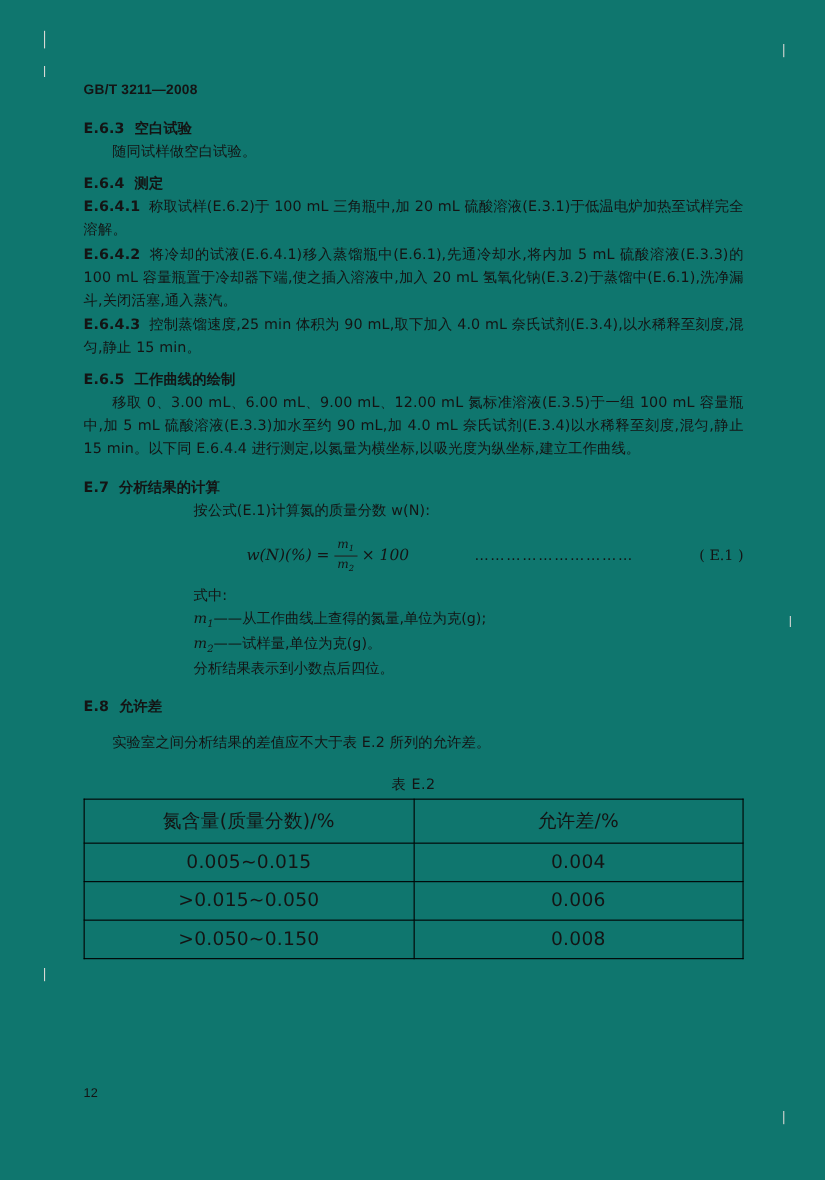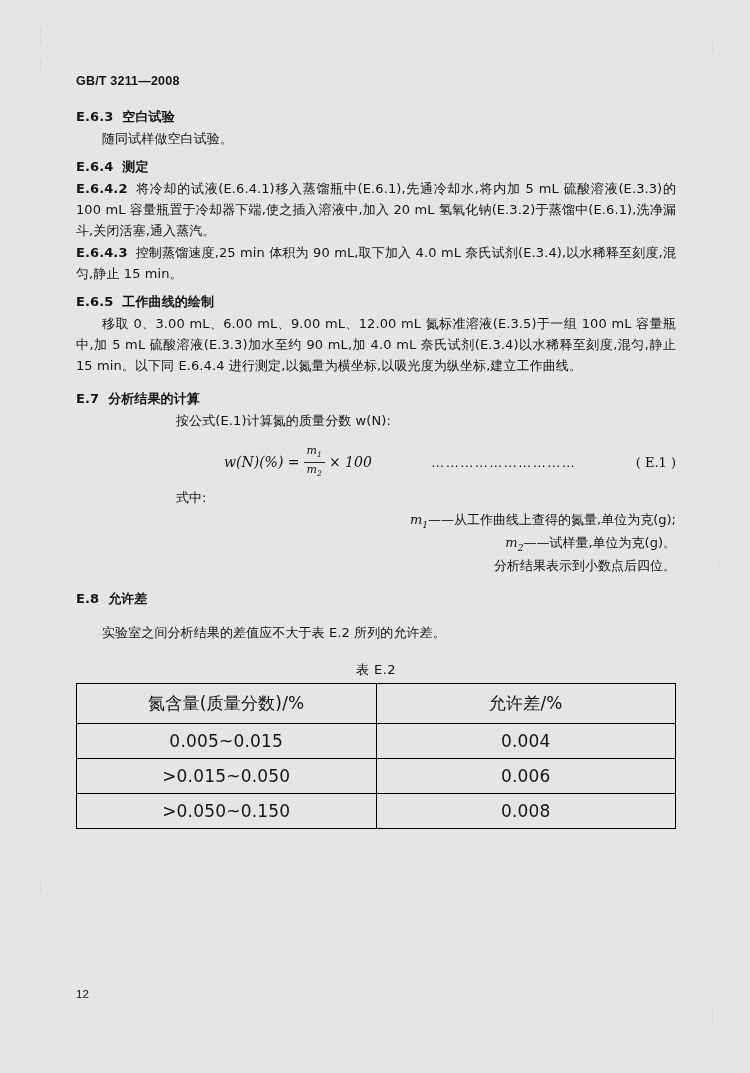--- a/index.html
+++ b/index.html
@@ -11,21 +11,21 @@
     width: 750px;
     height: 1073px;
     position: relative;
     font-family: "DejaVu Sans", "Liberation Sans", sans-serif;
     color: #141414;
     overflow: hidden;
   }
   .page {
     position: absolute;
     inset: 0;
-    background: #e5e5e5;
+    background: #0f766e;
   }
   
   .edge-mark {
     position: absolute;
     background: #d8d8d4;
   }
 
   .content {
     position: absolute;
     left: 76px;
@@ -123,21 +123,21 @@
   .where {
     font-size: 13px;
     margin: 6px 0 2px 0;
     padding-left: 100px;
   }
   .deflist {
     font-size: 13px;
     line-height: 1.62;
     padding-left: 100px;
   }
-  .deflist div { margin: 0; text-align: right; }
+  .deflist div { margin: 0; }
   .ital {
     font-family: "DejaVu Serif", "Liberation Serif", serif;
     font-style: italic;
   }
 
   .table-title {
     text-align: center;
     font-size: 13px;
     margin: 18px 0 4px 0;
     letter-spacing: 0.5px;
@@ -185,20 +185,23 @@
 
     <div class="heading">
       <span class="num">E.6.3</span><span>空白试验</span>
     </div>
     <p class="body indent">随同试样做空白试验。</p>
 
     <div class="heading">
       <span class="num">E.6.4</span><span>测定</span>
     </div>
 
+    <p class="body">
+      <span class="runin">E.6.4.1</span><span>称取试样(E.6.2)于 100 mL 三角瓶中,加 20 mL 硫酸溶液(E.3.1)于低温电炉加热至试样完全溶解。</span>
+    </p>
 
     <p class="body">
       <span class="runin">E.6.4.2</span><span>将冷却的试液(E.6.4.1)移入蒸馏瓶中(E.6.1),先通冷却水,将内加 5 mL 硫酸溶液(E.3.3)的 100 mL 容量瓶置于冷却器下端,使之插入溶液中,加入 20 mL 氢氧化钠(E.3.2)于蒸馏中(E.6.1),洗净漏斗,关闭活塞,通入蒸汽。</span>
     </p>
 
     <p class="body">
       <span class="runin">E.6.4.3</span><span>控制蒸馏速度,25 min 体积为 90 mL,取下加入 4.0 mL 奈氏试剂(E.3.4),以水稀释至刻度,混匀,静止 15 min。</span>
     </p>
 
 

